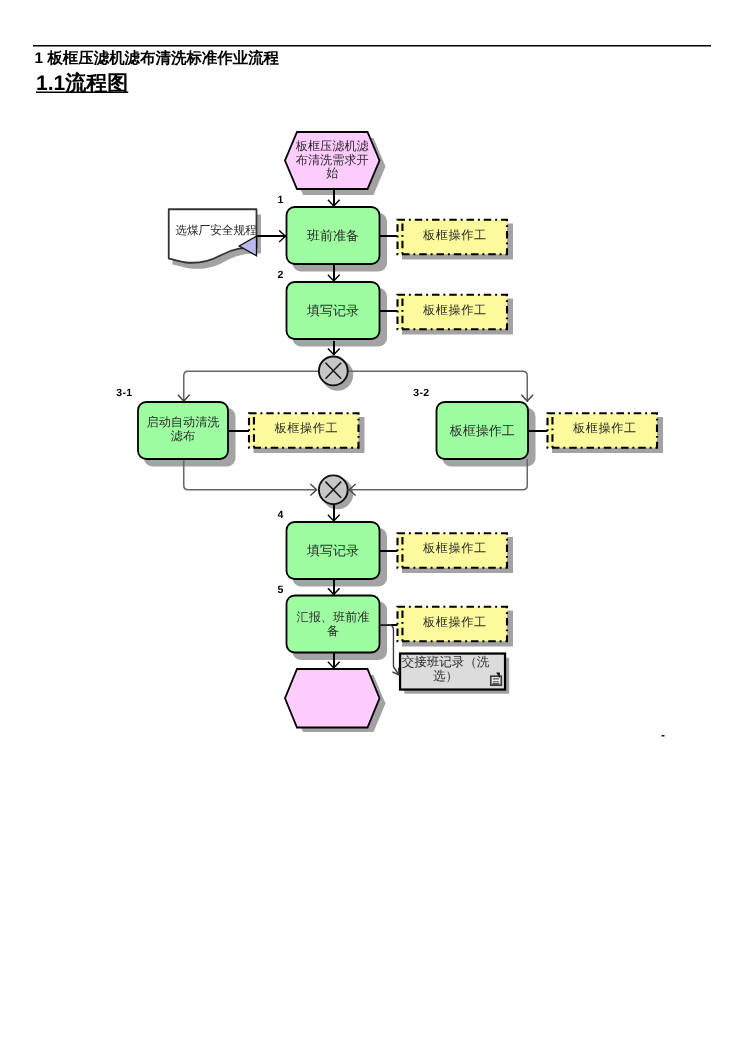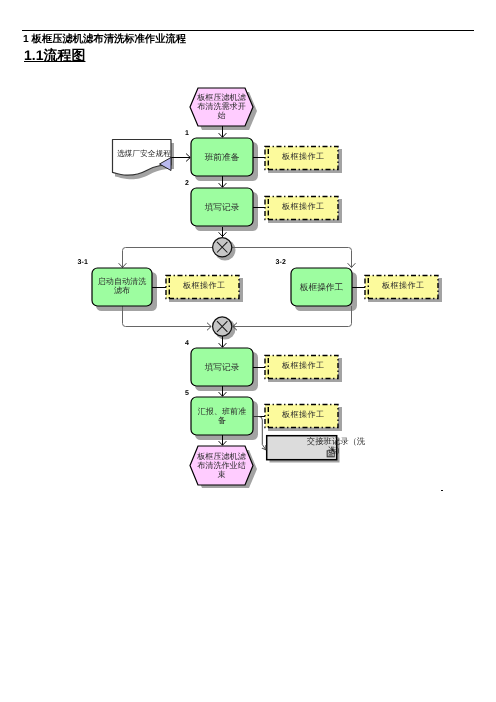--- a/index.html
+++ b/index.html
@@ -13,21 +13,21 @@
   .h2{position:absolute;left:24px;top:47px;font-family:"Liberation Sans",sans-serif;
       font-weight:bold;font-size:14px;white-space:nowrap;transform:translateZ(0);text-decoration:underline;}
   svg.flow{position:absolute;left:0;top:0;width:496px;height:702px;}
   .lbl{position:absolute;font-family:"Liberation Sans",sans-serif;font-size:7px;
        font-weight:bold;color:#000;white-space:nowrap;transform:translateZ(0);letter-spacing:0.2px;}
   .boxtext{position:absolute;text-align:center;font-size:8.7px;line-height:11px;color:#2a2a2a;
            font-family:"Liberation Serif",serif;transform:translateZ(0);}
   .boxtext.role{font-size:8.1px;letter-spacing:0.4px;text-indent:0.4px;}
   .boxtext.hex{font-size:8.1px;line-height:9.3px;}
   .dot{position:absolute;width:1.6px;height:1.6px;background:#111;}
-  .boxtext.rec{font-size:8.4px;line-height:9.3px;letter-spacing:-0.05px;padding-left:39px;}
+  .boxtext.rec{font-size:8.4px;line-height:9.3px;letter-spacing:-0.05px;}
   .boxtext.doc{font-size:7.8px;white-space:nowrap;text-align:center;letter-spacing:-0.05px;}
 </style>
 </head>
 <body>
 
 <div class="page">
   <div class="hrule"></div>
   <div class="h1">1 板框压滤机滤布清洗标准作业流程</div>
   <div class="h2">1.1流程图</div>
 
@@ -148,21 +148,20 @@
   <div class="lbl" style="left:185px;top:339.5px">4</div>
   <div class="lbl" style="left:185px;top:389.5px">5</div>
 
   <div class="boxtext hex" style="left:195px;top:92.5px;width:53px">板框压滤机滤布清洗需求开始</div>
   <div class="boxtext" style="left:191px;top:152px;width:62px">班前准备</div>
   <div class="boxtext" style="left:191px;top:202px;width:62px">填写记录</div>
   <div class="boxtext hex" style="left:95px;top:277px;width:54px">启动自动清洗滤布</div>
   <div class="boxtext" style="left:291px;top:282px;width:61px">板框操作工</div>
   <div class="boxtext" style="left:191px;top:362px;width:62px">填写记录</div>
   <div class="boxtext hex" style="left:195px;top:406.5px;width:54px">汇报、班前准备</div>
-  <div class="boxtext hex" style="left:195px;top:451.5px;width:53px">板框压滤机滤布清洗作业结束</div>
   <div class="boxtext doc" style="left:115px;top:148px;width:58px">选煤厂安全规程</div>
   <div class="boxtext rec" style="left:266.5px;top:436.5px;width:61px">交接班记录（洗选）</div>
 
   <div class="boxtext role" style="left:267px;top:150.5px;width:72px">板框操作工</div>
   <div class="boxtext role" style="left:267px;top:200.5px;width:72px">板框操作工</div>
   <div class="boxtext role" style="left:168px;top:279.5px;width:72px">板框操作工</div>
   <div class="boxtext role" style="left:367px;top:279.5px;width:72px">板框操作工</div>
   <div class="boxtext role" style="left:267px;top:359.5px;width:72px">板框操作工</div>
   <div class="boxtext role" style="left:267px;top:408.5px;width:72px">板框操作工</div>
   <div class="dot" style="left:52.5px;top:58px"></div>

